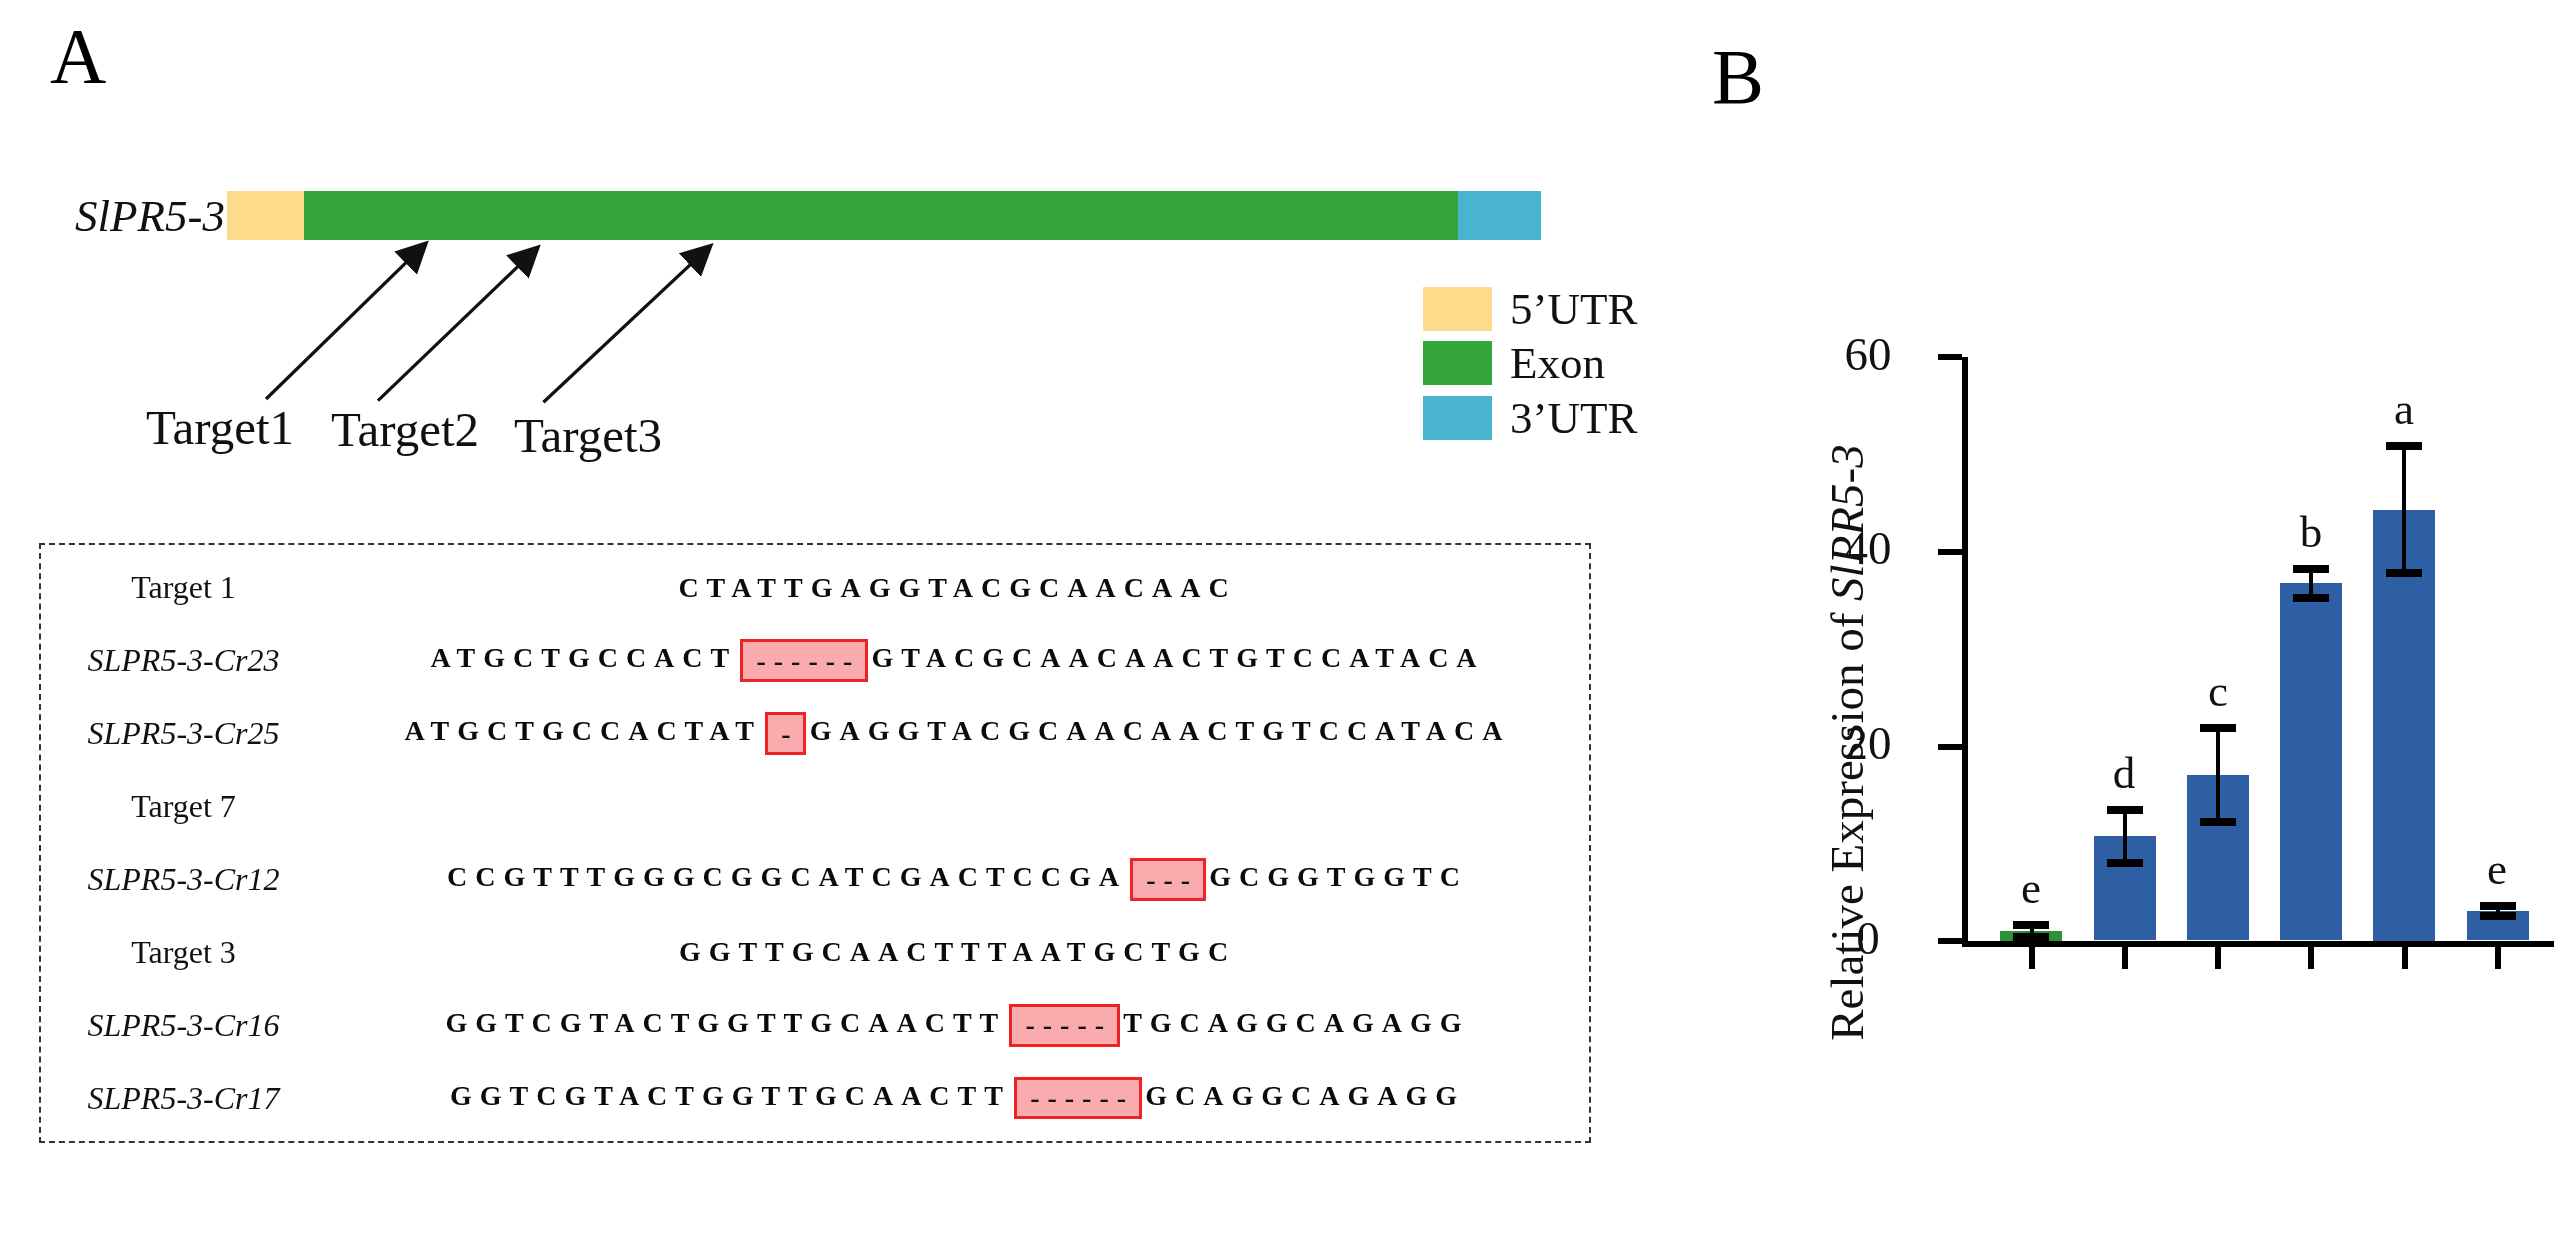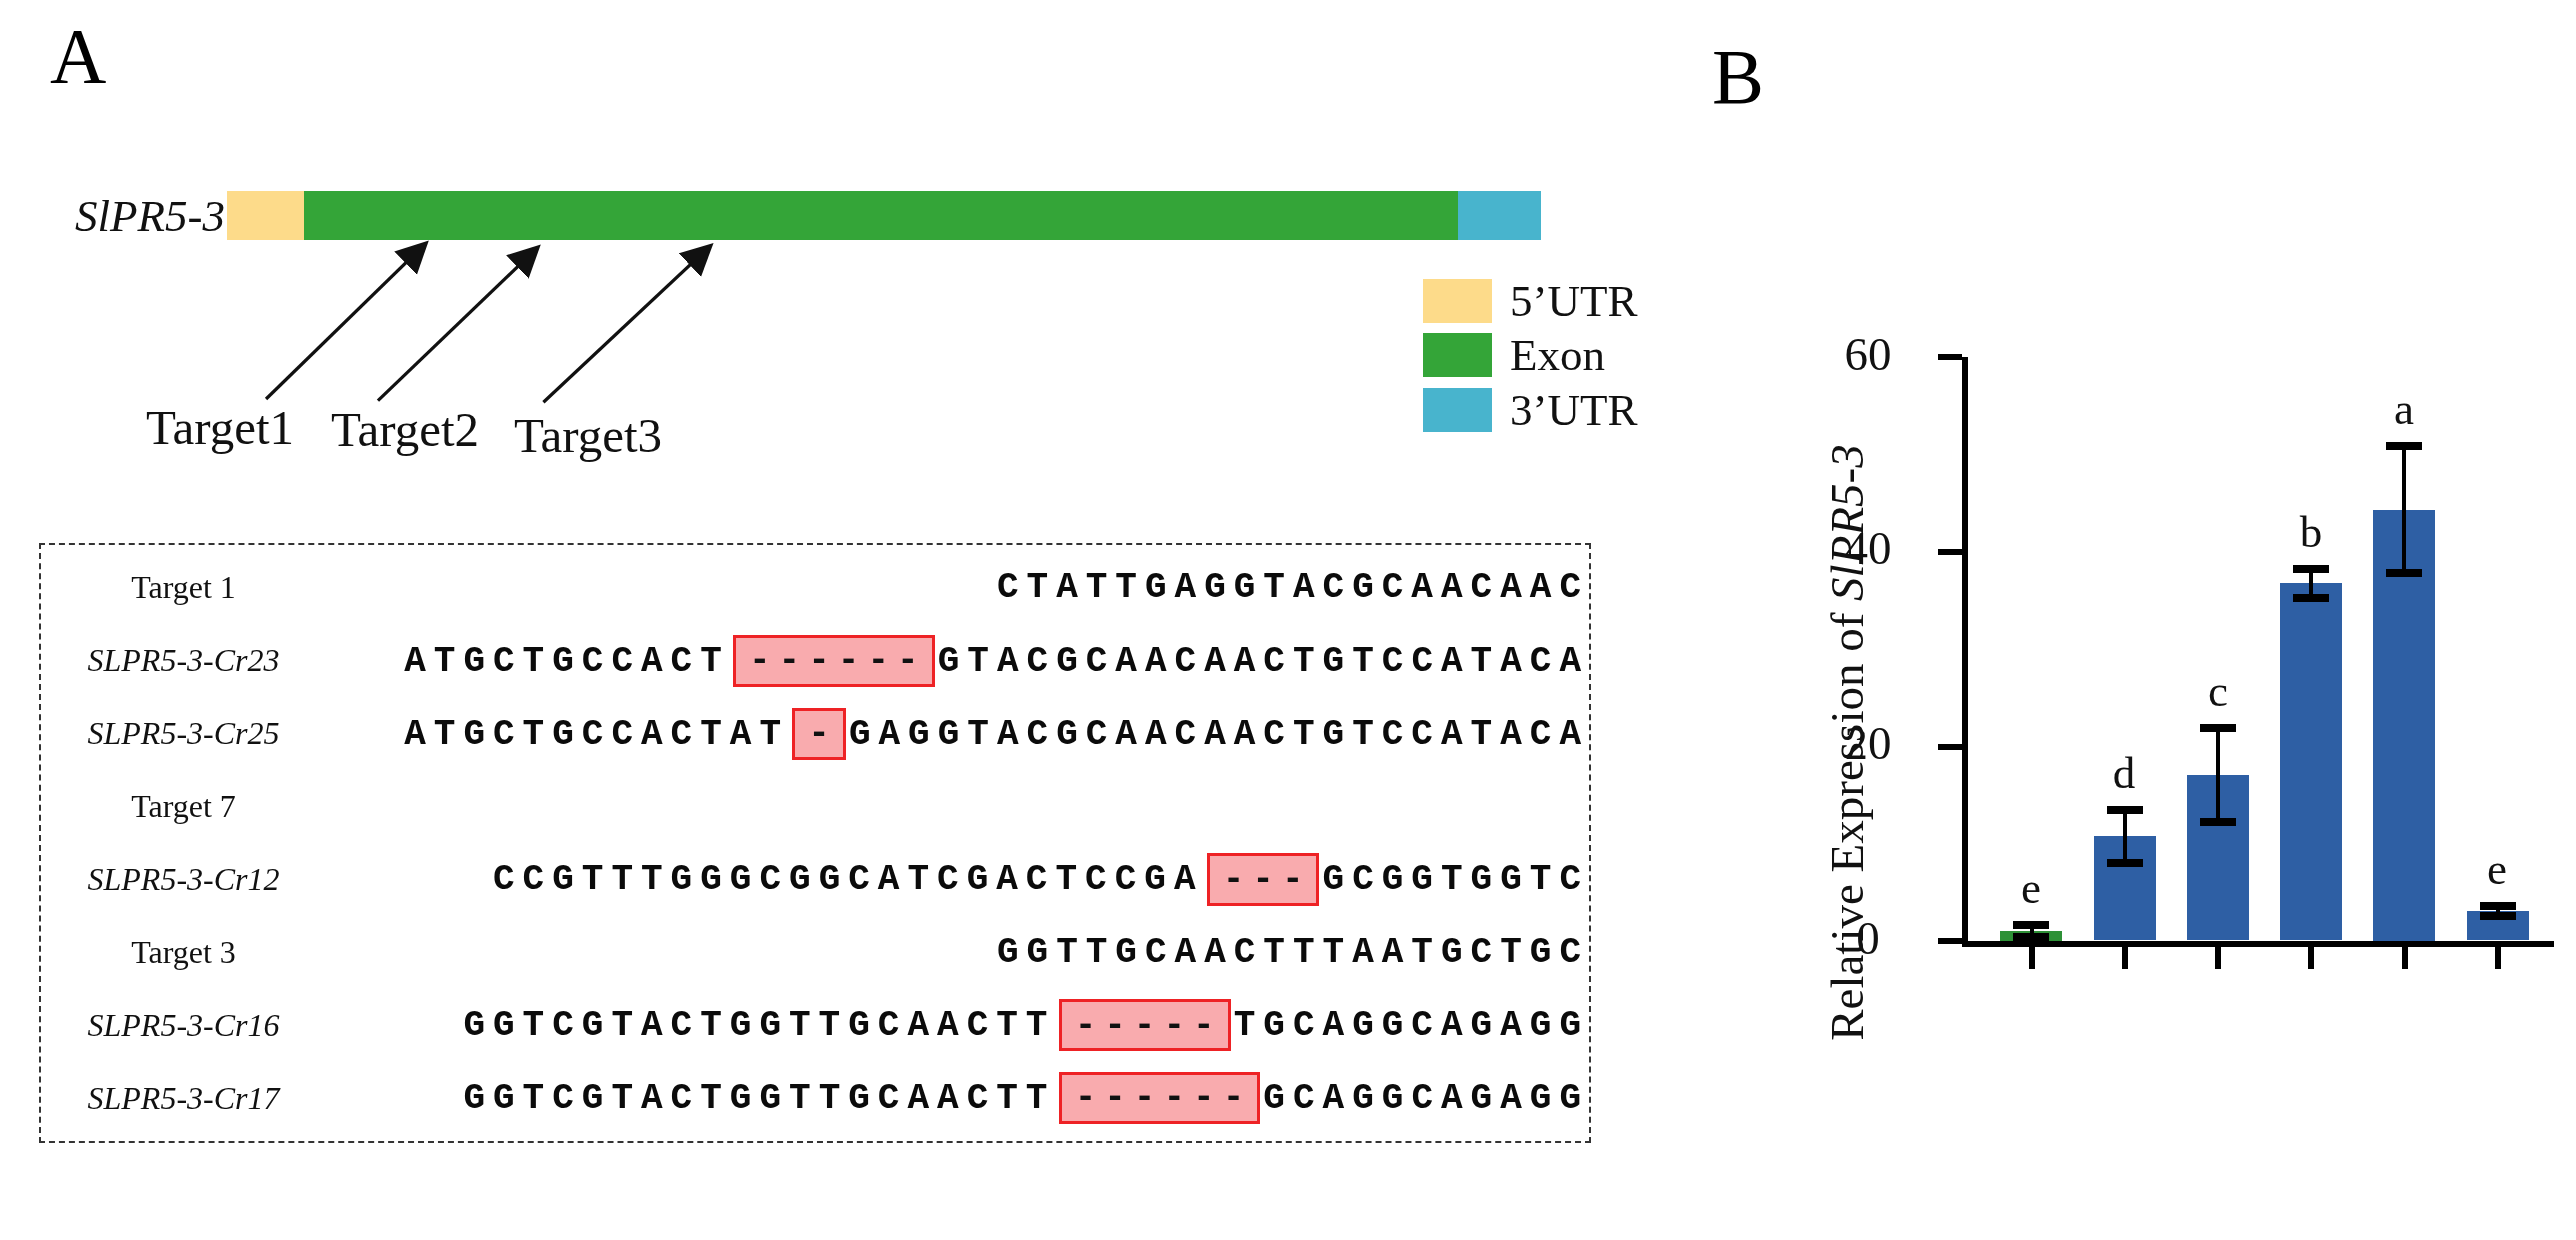--- a/index.html
+++ b/index.html
@@ -18,34 +18,34 @@
     font-style:italic; font-size:45px; }
   #gene-bar { left:227px; top:191px; width:1314px; height:49px; display:flex; }
   .seg-5utr { width:77px; height:100%; }
   .seg-exon { flex:1; height:100%; }
   .seg-3utr { width:83px; height:100%; }
 
   #arrow-svg { left:0; top:0; width:1622px; height:519px; pointer-events:none; }
 
   .target-label { font-size:49px; transform:translateX(-50%); white-space:nowrap; }
 
-  .legend-row { left:1423px; height:44px; display:flex; align-items:center; }
+  .legend-row { left:1423px; height:44px; display:flex; align-items:center;margin-top:8px; }
   .legend-swatch { width:69px; height:44px; flex:0 0 auto; }
   .legend-text { font-size:45px; line-height:44px; margin-left:18px; }
 
   
   #seq-box { left:39px; top:543px; width:1552px; height:600px;
     border:2.4px dashed #333; display:flex; flex-direction:column;
     justify-content:space-around; padding:6.5px 0; }
   .seq-row { display:flex; align-items:center; height:70px; }
   .row-label { width:285px; text-align:center; font-size:32px; flex:0 0 auto; }
   .row-label.italic { font-style:italic; }
-  .row-seq { flex:1; text-align:right; white-space:nowrap;
-    font-family:Liberation Mono, monospace; font-weight:bold;
-    font-size:36px; letter-spacing:8px; color:#0b0b0b; }
+  .row-seq { flex:1; text-align:center; white-space:nowrap;
+    font-family:Liberation Serif, serif; font-weight:bold;
+    font-size:28px; letter-spacing:8px; color:#0b0b0b; }
   .gap-box { display:inline-block; vertical-align:middle;
     border:3.2px solid #ee2225; background:#f9abae; color:#111;
     padding:1.6px 4.9px 1.6px 13px; margin:0 3.2px; line-height:1.2; }
 
   
   .spine { background:#000; }
   .tick { background:#000; }
   .ytick-label { width:122px; text-align:center; font-size:47px; }
   .bar { }
   .err-line, .err-cap { background:#000; }

